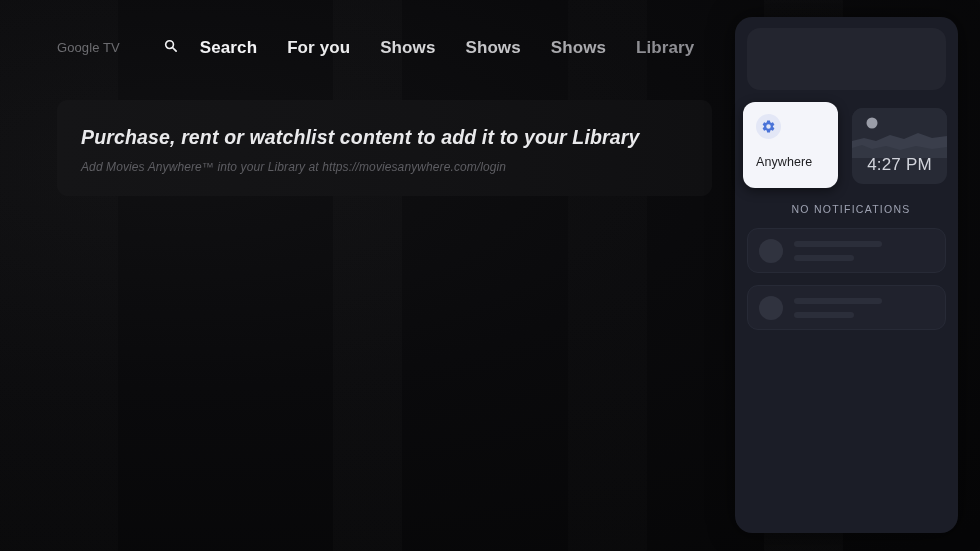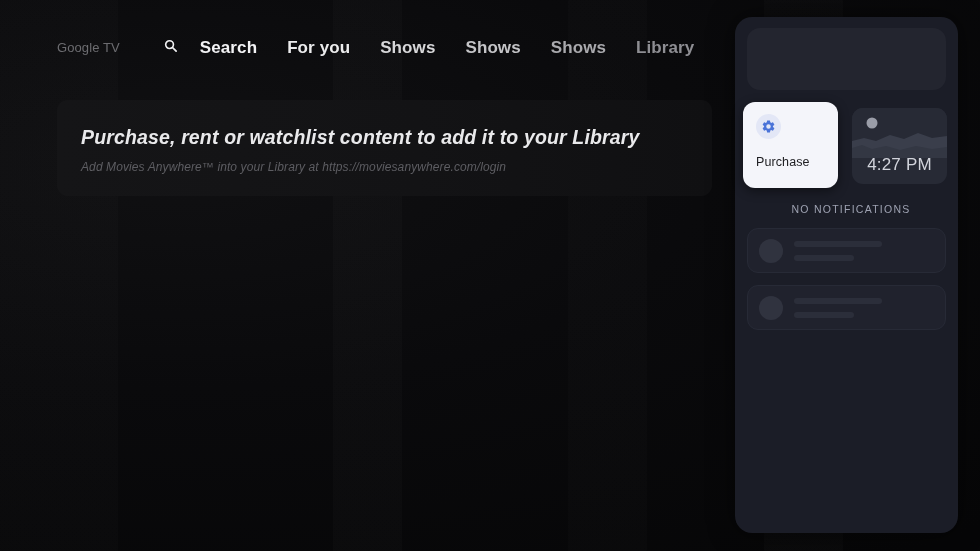--- a/index.html
+++ b/index.html
@@ -230,21 +230,21 @@
     <div class="panel-topcard"></div>
 
     <div class="tiles">
 
       <div class="tile-settings">
         <div class="gear-wrap">
           <svg width="15" height="15" viewBox="0 0 24 24" aria-hidden="true">
             <path fill="#4a73d8" d="M19.14 12.94a7.6 7.6 0 0 0 .06-.94 7.6 7.6 0 0 0-.06-.94l2.03-1.58a.48.48 0 0 0 .12-.61l-1.92-3.32a.48.48 0 0 0-.58-.22l-2.39.96a7.03 7.03 0 0 0-1.62-.94l-.36-2.54a.47.47 0 0 0-.47-.4h-3.84a.47.47 0 0 0-.47.4l-.36 2.54c-.59.24-1.13.56-1.62.94l-2.39-.96a.48.48 0 0 0-.58.22L2.77 8.87a.48.48 0 0 0 .12.61l2.03 1.58c-.04.31-.06.63-.06.94 0 .31.02.63.06.94l-2.03 1.58a.48.48 0 0 0-.12.61l1.92 3.32c.12.22.37.3.58.22l2.39-.96c.5.38 1.03.7 1.62.94l.36 2.54c.04.23.24.4.47.4h3.84c.23 0 .43-.17.47-.4l.36-2.54c.59-.24 1.12-.56 1.62-.94l2.39.96c.22.08.46 0 .58-.22l1.92-3.32a.48.48 0 0 0-.12-.61l-2.03-1.58ZM12 15.6A3.6 3.6 0 1 1 15.6 12 3.6 3.6 0 0 1 12 15.6Z"></path>
           </svg>
         </div>
-        <div class="tile-label">Purchase</div>
+        <div class="tile-label">Anywhere</div>
       </div>
 
       <div class="tile-time">
         <svg class="night-scene" viewBox="0 0 95 50" preserveAspectRatio="none">
           <rect x="0" y="0" width="95" height="50" fill="#272a35"></rect>
           <circle cx="20" cy="15" r="5.5" fill="#9a9da8"></circle>
           <path d="M0 33 L12 30 L24 33 L38 27 L52 31 L66 25 L80 30 L95 28 L95 50 L0 50 Z" fill="#3a3e4b"></path>
           <path d="M0 40 L10 37 L20 41 L34 38 L48 42 L64 38 L80 41 L95 39 L95 50 L0 50 Z" fill="#333743"></path>
         </svg>
         <div class="time-label">4:27 PM</div>

